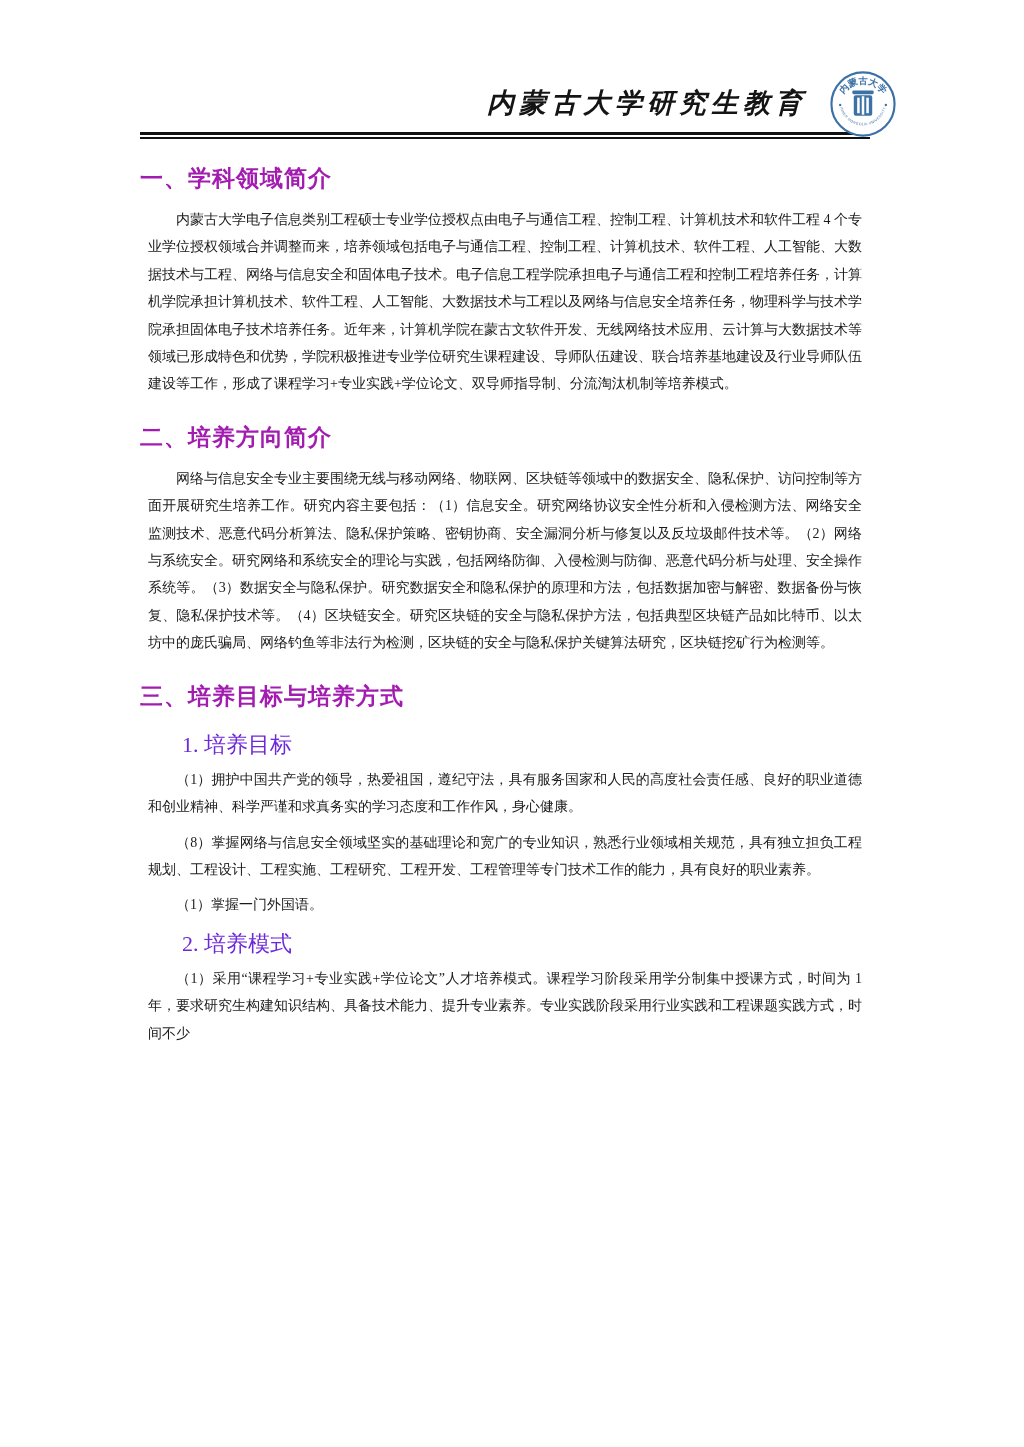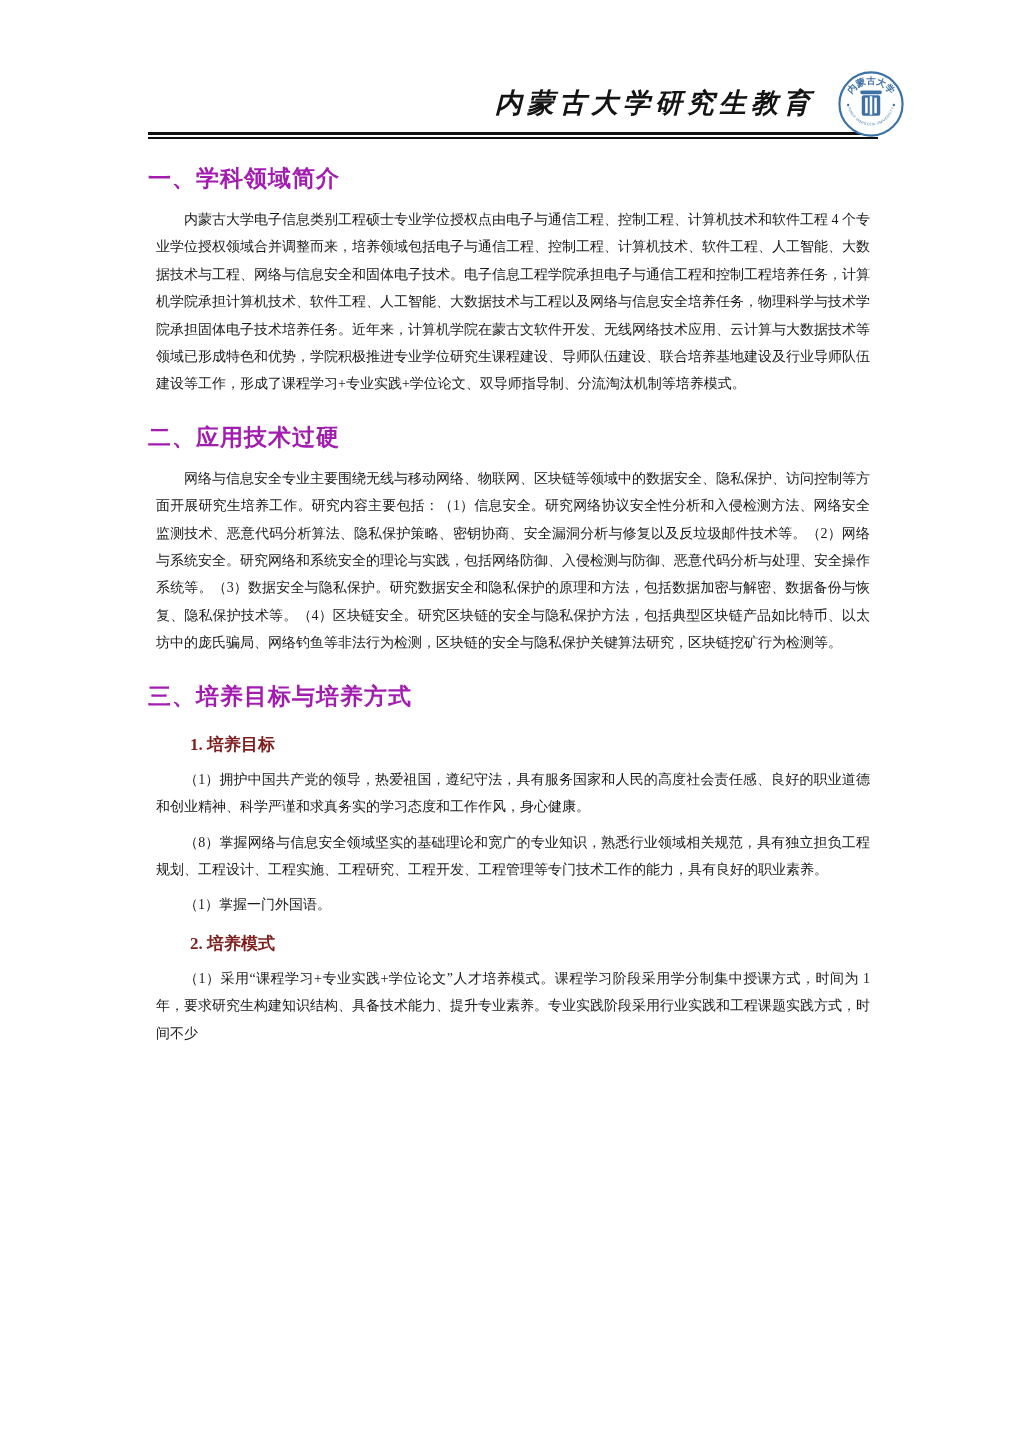--- a/index.html
+++ b/index.html
@@ -7,21 +7,21 @@
     position: relative;
     width: 1024px;
     height: 1447px;
     margin: 0 auto;
     background: #ffffff;
     overflow: hidden;
     color: #1a1a1a;
   }
   .content {
     position: absolute;
-    left: 148px;
+    left: 140px;
     top: 0;
     width: 730px;
   }
   
   .header { position: relative; padding-top: 82px; }
   .masthead {
     text-align: right;
     padding-right: 63px;
     font-family: "DejaVu Serif", "Liberation Serif", serif;
     font-style: italic;
@@ -53,24 +53,24 @@
     font-weight: bold;
     font-size: 23px;
     line-height: 27px;
     letter-spacing: 1px;
     color: #a21caf;
   }
   h3 {
     margin: 22px 0 3px 0;
     padding-left: 42px;
     font-family: "Liberation Serif", "DejaVu Serif", serif;
-    font-weight: bold;
-    font-size: 17px;
+    font-weight: normal;
+    font-size: 22px;
     line-height: 26px;
-    color: #7f1d1d;
+    color: #6d28d9;
   }
   h3.tight { margin-top: 12px; }
   p.body {
     margin: 8px;
     font-family: "Liberation Serif", "DejaVu Serif", serif;
     font-size: 14px;
     line-height: 27.4px;
     text-align: justify;
     text-indent: 2em;
     color: #1a1a1a;
@@ -109,21 +109,21 @@
 
       <div class="rule"></div>
     </header>
 
     <section>
       <h2>一、学科领域简介</h2>
       <p class="body">内蒙古大学电子信息类别工程硕士专业学位授权点由电子与通信工程、控制工程、计算机技术和软件工程 4 个专业学位授权领域合并调整而来，培养领域包括电子与通信工程、控制工程、计算机技术、软件工程、人工智能、大数据技术与工程、网络与信息安全和固体电子技术。电子信息工程学院承担电子与通信工程和控制工程培养任务，计算机学院承担计算机技术、软件工程、人工智能、大数据技术与工程以及网络与信息安全培养任务，物理科学与技术学院承担固体电子技术培养任务。近年来，计算机学院在蒙古文软件开发、无线网络技术应用、云计算与大数据技术等领域已形成特色和优势，学院积极推进专业学位研究生课程建设、导师队伍建设、联合培养基地建设及行业导师队伍建设等工作，形成了课程学习+专业实践+学位论文、双导师指导制、分流淘汰机制等培养模式。</p>
     </section>
 
     <section>
-      <h2>二、应用技术过硬</h2>
+      <h2>二、培养方向简介</h2>
       <p class="body">网络与信息安全专业主要围绕无线与移动网络、物联网、区块链等领域中的数据安全、隐私保护、访问控制等方面开展研究生培养工作。研究内容主要包括：（1）信息安全。研究网络协议安全性分析和入侵检测方法、网络安全监测技术、恶意代码分析算法、隐私保护策略、密钥协商、安全漏洞分析与修复以及反垃圾邮件技术等。（2）网络与系统安全。研究网络和系统安全的理论与实践，包括网络防御、入侵检测与防御、恶意代码分析与处理、安全操作系统等。（3）数据安全与隐私保护。研究数据安全和隐私保护的原理和方法，包括数据加密与解密、数据备份与恢复、隐私保护技术等。（4）区块链安全。研究区块链的安全与隐私保护方法，包括典型区块链产品如比特币、以太坊中的庞氏骗局、网络钓鱼等非法行为检测，区块链的安全与隐私保护关键算法研究，区块链挖矿行为检测等。</p>
     </section>
 
     <section>
       <h2>三、培养目标与培养方式</h2>
 
       <h3>1. 培养目标</h3>
       <p class="body">（1）拥护中国共产党的领导，热爱祖国，遵纪守法，具有服务国家和人民的高度社会责任感、良好的职业道德和创业精神、科学严谨和求真务实的学习态度和工作作风，身心健康。</p>
       <p class="body">（8）掌握网络与信息安全领域坚实的基础理论和宽广的专业知识，熟悉行业领域相关规范，具有独立担负工程规划、工程设计、工程实施、工程研究、工程开发、工程管理等专门技术工作的能力，具有良好的职业素养。</p>
       <p class="body">（1）掌握一门外国语。</p>

